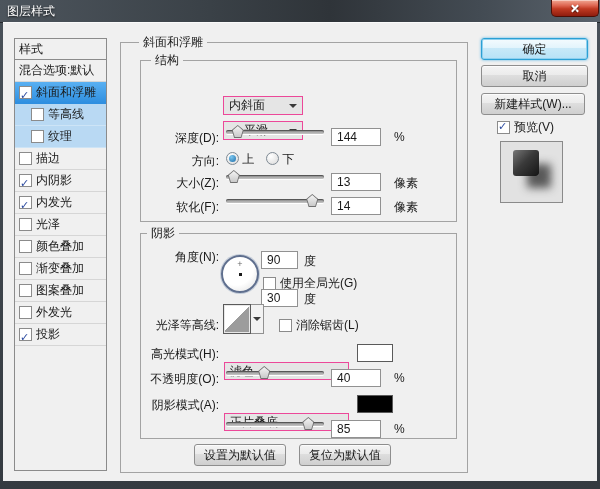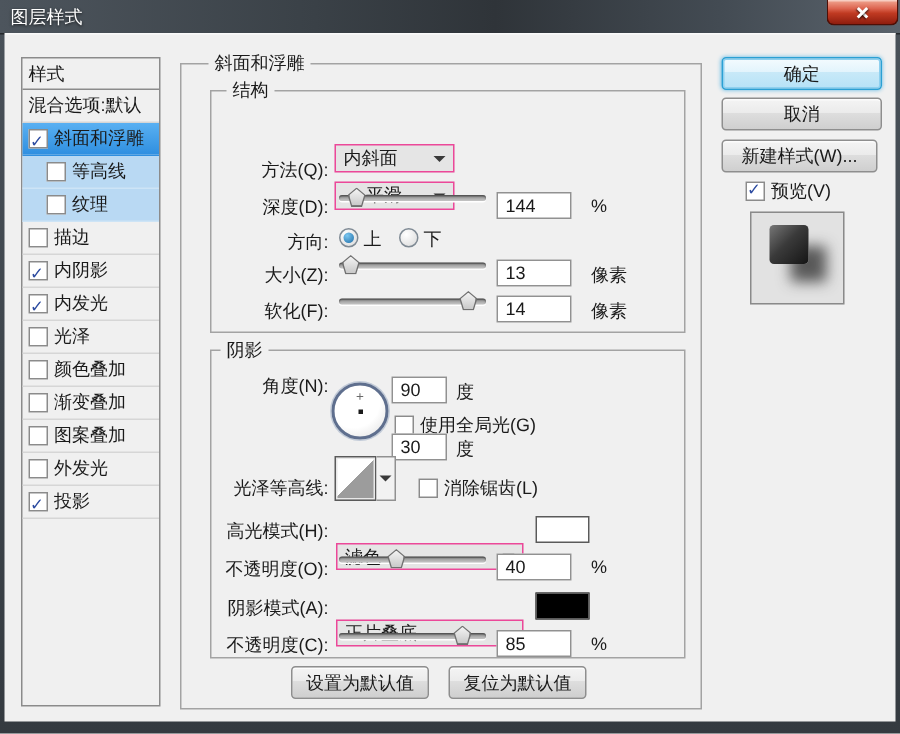--- a/index.html
+++ b/index.html
@@ -227,21 +227,20 @@
 </div>
 
 <div class="abs groupbox" style="left:140px;top:60px;width:315px;height:160px;">
   <span class="gb-label" style="left:10px;">结构</span>
 
   <div class="abs dropdown" style="left:82px;top:17px;width:80px;height:19px;">
     <span>内斜面</span>
     <span class="dd-arrow"></span>
   </div>
 
-  <div class="abs field-label" style="left:0;top:44px;width:78px;">方法(Q):</div>
   <div class="abs dropdown" style="left:82px;top:42px;width:80px;height:19px;padding-left:20px;">
     <span>平滑</span>
     <span class="dd-arrow"></span>
   </div>
 
   <div class="abs field-label" style="left:0;top:69px;width:78px;">深度(D):</div>
   <div class="abs slider" style="left:85px;top:63px;width:98px;">
     <div class="track"></div>
     <div class="thumb" style="left: calc(12% - 6px);"></div>
   </div>
@@ -317,21 +316,20 @@
   <div class="abs numbox" style="left:190px;top:135px;width:50px;height:18px;">40</div>
   <div class="abs unit" style="left:253px;top:137px;">%</div>
 
   <div class="abs field-label" style="left:0;top:163px;width:78px;">阴影模式(A):</div>
   <div class="abs dropdown" style="left:83px;top:161px;width:125px;height:18px;">
     <span>正片叠底</span>
     <span class="dd-arrow"></span>
   </div>
   <div class="abs swatch" style="left: 216px; top: 161px; width: 36px; height: 18px; background: rgb(0, 0, 0);"></div>
 
-  <div class="abs field-label" style="left:0;top:188px;width:78px;">不透明度(C):</div>
   <div class="abs slider" style="left:85px;top:182px;width:98px;">
     <div class="track"></div>
     <div class="thumb" style="left: calc(84% - 6px);"></div>
   </div>
   <div class="abs numbox" style="left:190px;top:186px;width:50px;height:18px;">85</div>
   <div class="abs unit" style="left:253px;top:188px;">%</div>
 </div>
 
 <div class="abs btn btn-ok" style="left:481px;top:38px;width:107px;height:22px;">确定</div>
 <div class="abs btn" style="left:481px;top:65px;width:107px;height:22px;">取消</div>

